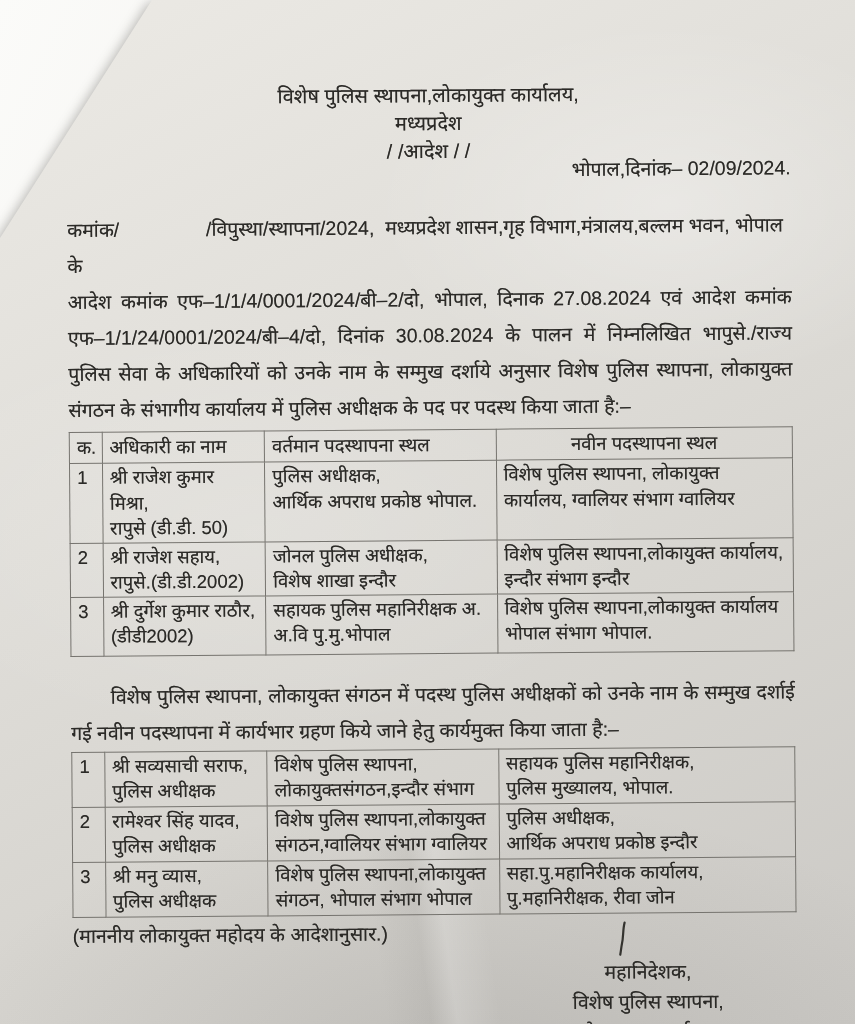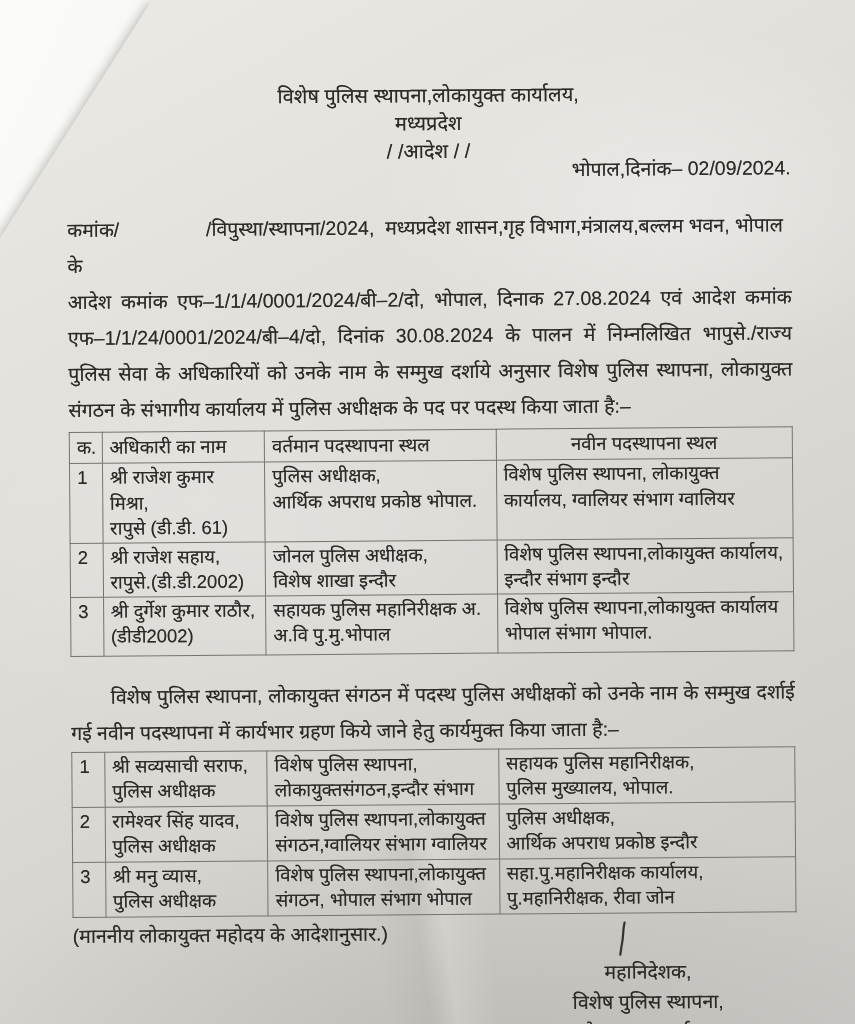--- a/index.html
+++ b/index.html
@@ -107,21 +107,21 @@
     <tbody>
         <tr>
       <th>क.</th>
       <th>अधिकारी का नाम</th>
       <th>वर्तमान पदस्थापना  स्थल</th>
       <th class="th-center">नवीन पदस्थापना स्थल</th>
     </tr>
     <tr class="r1">
       <td>1</td>
       <td>श्री राजेश कुमार मिश्रा,
-रापुसे (डी.डी. 61)</td>
+रापुसे (डी.डी. 50)</td>
       <td>पुलिस अधीक्षक,
 आर्थिक अपराध प्रकोष्ठ भोपाल.</td>
       <td>विशेष  पुलिस  स्थापना,  लोकायुक्त
 कार्यालय, ग्वालियर संभाग ग्वालियर</td>
     </tr>
     <tr class="r2">
       <td>2</td>
       <td>श्री राजेश सहाय,
 रापुसे.(डी.डी.2002)</td>
       <td>जोनल पुलिस अधीक्षक,

